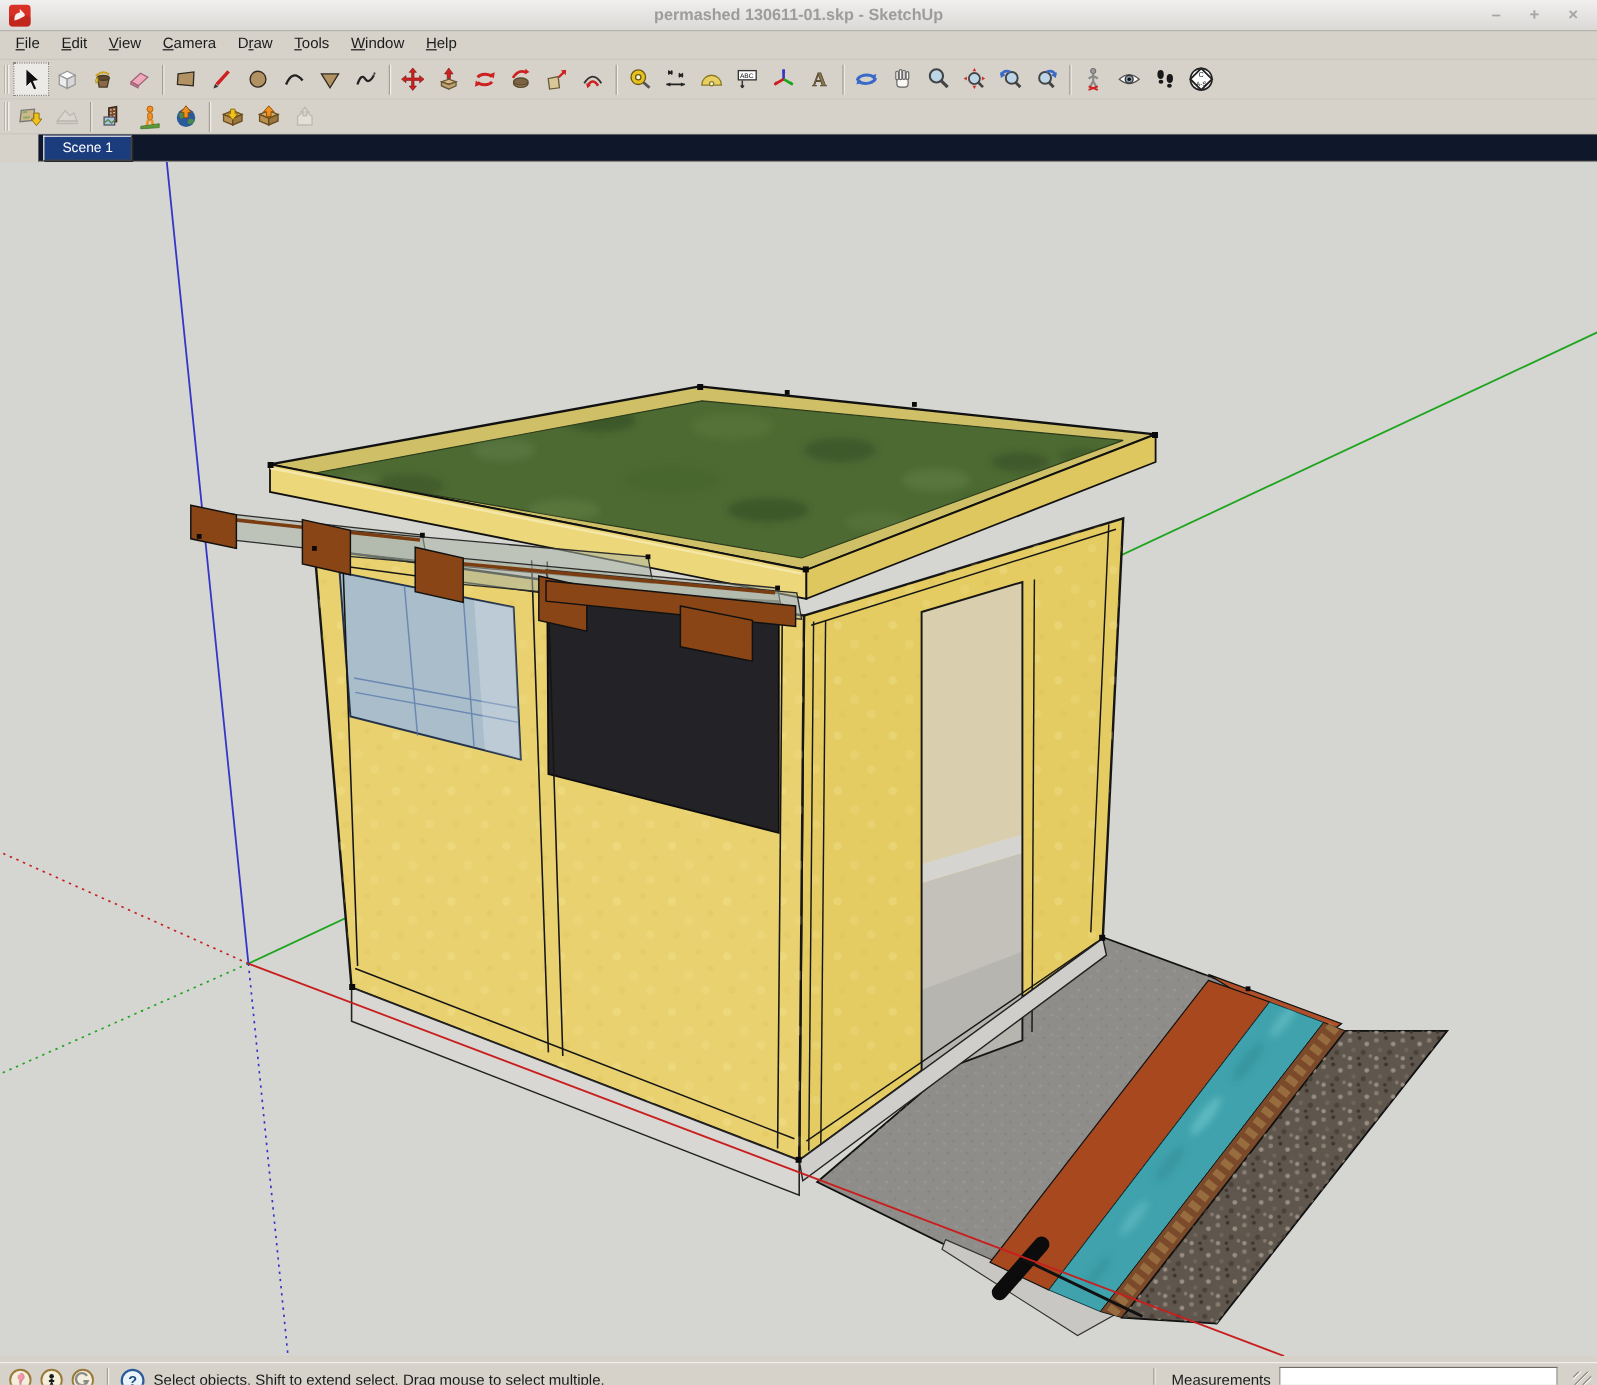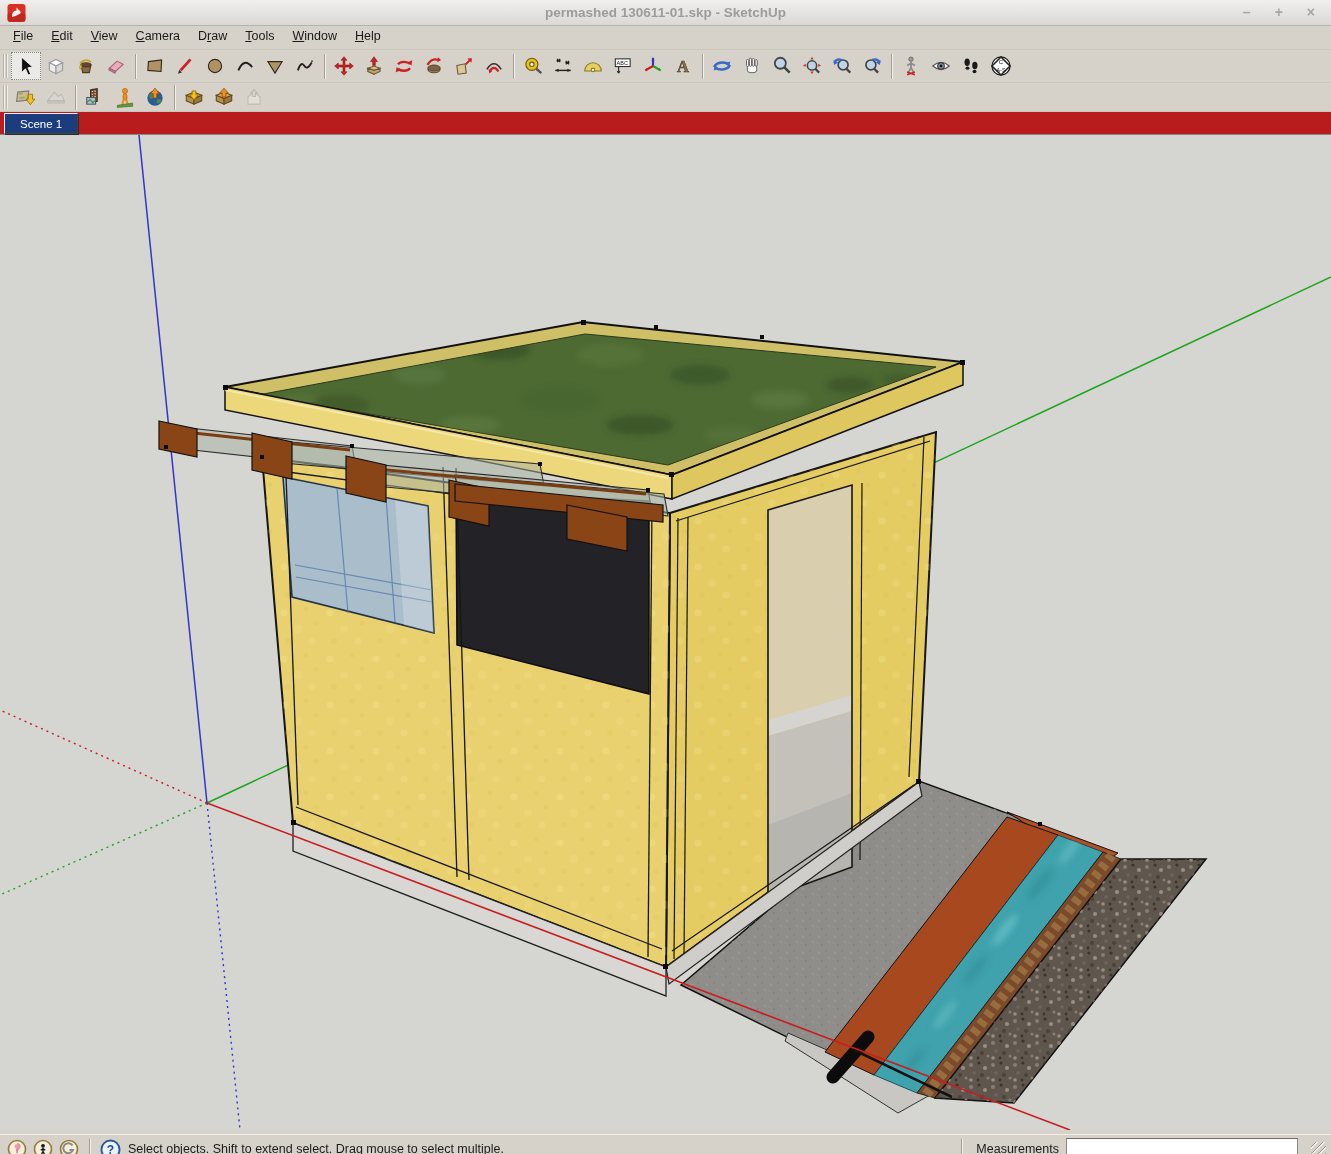--- a/index.html
+++ b/index.html
@@ -23,21 +23,21 @@
   .tb1{height:32px;border-bottom:1px solid #cac6be;}
   .tb2{height:28px;border-bottom:1px solid #cac6be;}
   .grip{width:5px;height:24px;margin:0 3px 0 1px;
     background:repeating-linear-gradient(90deg,#b8b4ac 0 1px,#efede9 1px 2px,transparent 2px 3px);}
   .tb{width:30px;height:28px;display:flex;align-items:center;justify-content:center;}
   .tb2 .tb{height:26px;}
   .tb.active{background:#eceae6;border:1px dotted #8a8880;box-sizing:border-box;}
   .tb.disabled{opacity:.55;}
   .sep{width:1px;height:25px;background:#a39f97;box-shadow:1px 0 0 #f2f0ec;margin:0 4px;}
   
-  .scenerow{height:22px;background:#b91c1c;border-bottom:1px solid #8a8880;position:relative;}
+  .scenerow{height:22px;background:#0f172a;border-bottom:1px solid #8a8880;position:relative;margin-left:32px;}
   .scene-tab{position:absolute;left:4px;top:1px;height:19px;padding:0 15px;
     background:#1b3c7d;color:#fff;font-size:11.5px;display:flex;align-items:center;
     border-top:1px solid #f2f1ef;border-left:1px solid #f2f1ef;
     border-right:1px solid #45443f;border-bottom:1px solid #45443f;
     box-shadow:1px 1px 0 #2a2a28;}
   
   .viewport{width:1331px;height:995px;background:#d5d5d2;}
   
   .statusbar{height:29px;background:#d6d2c9;border-top:1px solid #f0eeea;
     display:flex;align-items:center;padding:0 4px;font-size:12.5px;box-sizing:border-box;}

